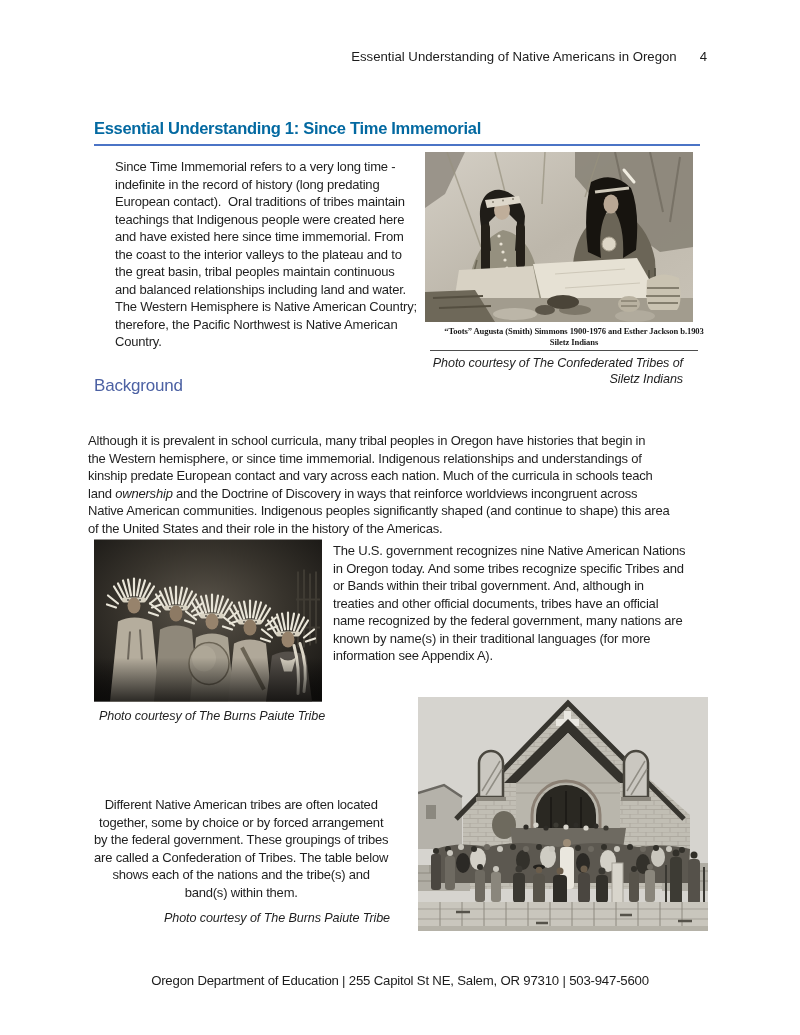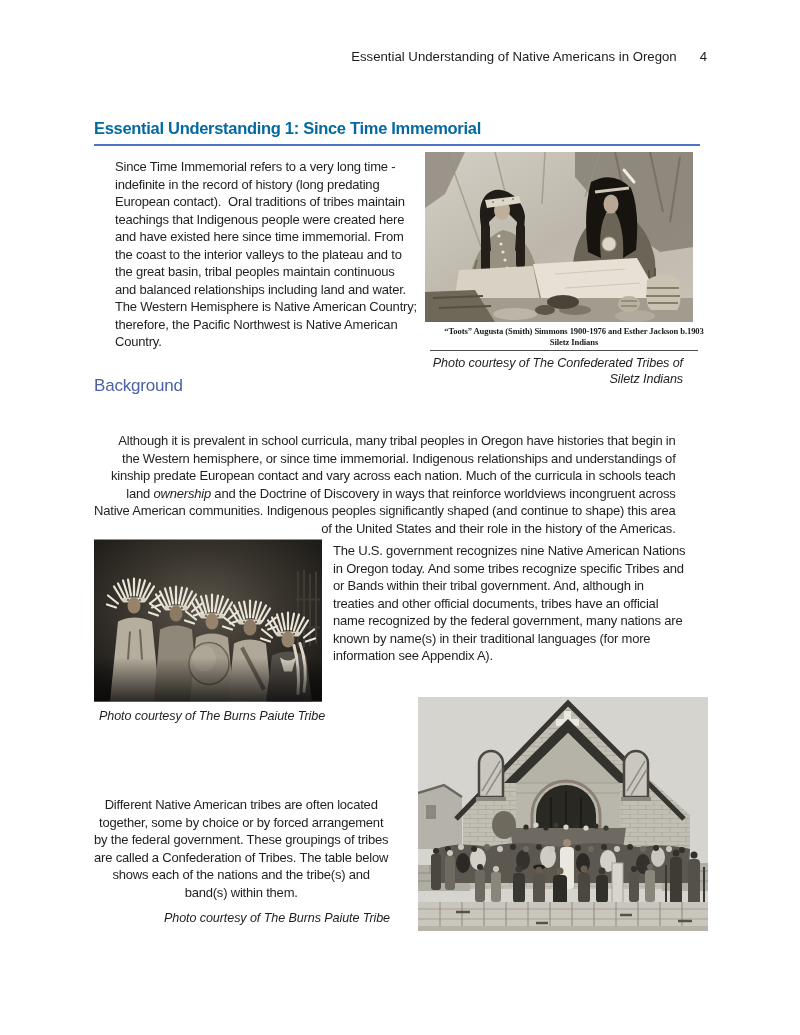--- a/index.html
+++ b/index.html
@@ -5,21 +5,21 @@
   html,body{margin:0;padding:0;background:#fff;}
   .page{position:relative;width:800px;height:1035px;background:#ffffff;overflow:hidden;
         font-family:"Liberation Sans",sans-serif;color:#1f1f1f;}
   .hdr{position:absolute;top:49px;right:93px;display:flex;gap:23px;font-size:13.2px;color:#1c1c1c;}
   .h1{position:absolute;left:94px;top:119px;width:612px;font-size:16.5px;font-weight:bold;
       letter-spacing:-0.3px;color:#0369a1;}
   .h1rule{position:absolute;left:94px;top:144px;width:606px;height:2px;background:#4B74C6;}
   .body{font-size:13px;line-height:17.5px;letter-spacing:-0.2px;white-space:pre;color:#1f1f1f;}
   .para1{position:absolute;left:94px;top:158px;margin-left:21px;}
   .h2{position:absolute;left:94px;top:376px;font-size:17px;color:#4C61A3;letter-spacing:-0.2px;}
-  .para2{position:absolute;left:94px;top:419px;text-align:right;}
+  .para2{position:absolute;left:88px;top:419px;}
   .paraNations{position:absolute;left:333px;top:542px;}
   .paraConfed{position:absolute;left:94px;top:796px;text-align:center;}
   .ital{font-style:italic;}
   .photo{position:absolute;display:block;}
   .ph1{left:425px;top:152px;width:268px;height:170px;}
   .ph2{left:94px;top:539px;width:228px;height:163px;}
   .ph3{left:418px;top:697px;width:290px;height:234px;}
   .cap1{position:absolute;left:436px;top:326px;width:276px;text-align:center;
         font-family:"Liberation Serif",serif;font-weight:bold;font-size:8.6px;line-height:11px;
         letter-spacing:-0.1px;white-space:pre-line;color:#1a1a1a;}
@@ -319,14 +319,15 @@
 
     <rect x="0" y="205" width="290" height="29" fill="#c9c6bd"></rect>
     <path d="M0,212 H290 M0,222 H290" stroke="#a5a198" stroke-width="1"></path>
     <path d="M22,205 V234 M44,205 V234 M66,205 V234 M88,205 V234 M110,205 V234 M132,205 V234 M154,205 V234 M176,205 V234 M198,205 V234 M220,205 V234 M242,205 V234 M264,205 V234" stroke="#8e8a80" stroke-width="1"></path>
     <path d="M38,215 H52 M118,226 H130 M202,218 H214 M260,224 H274" stroke="#55524a" stroke-width="2.5"></path>
     <rect x="0" y="229" width="290" height="5" fill="#b5b2a8"></rect>
   </svg>
 
   <div class="credit credit3">Photo courtesy of The Burns Paiute Tribe</div>
 
+  <div class="footer">Oregon Department of Education | 255 Capitol St NE, Salem, OR 97310  |  503-947-5600</div>
 
 </div>
 
 </body></html>

